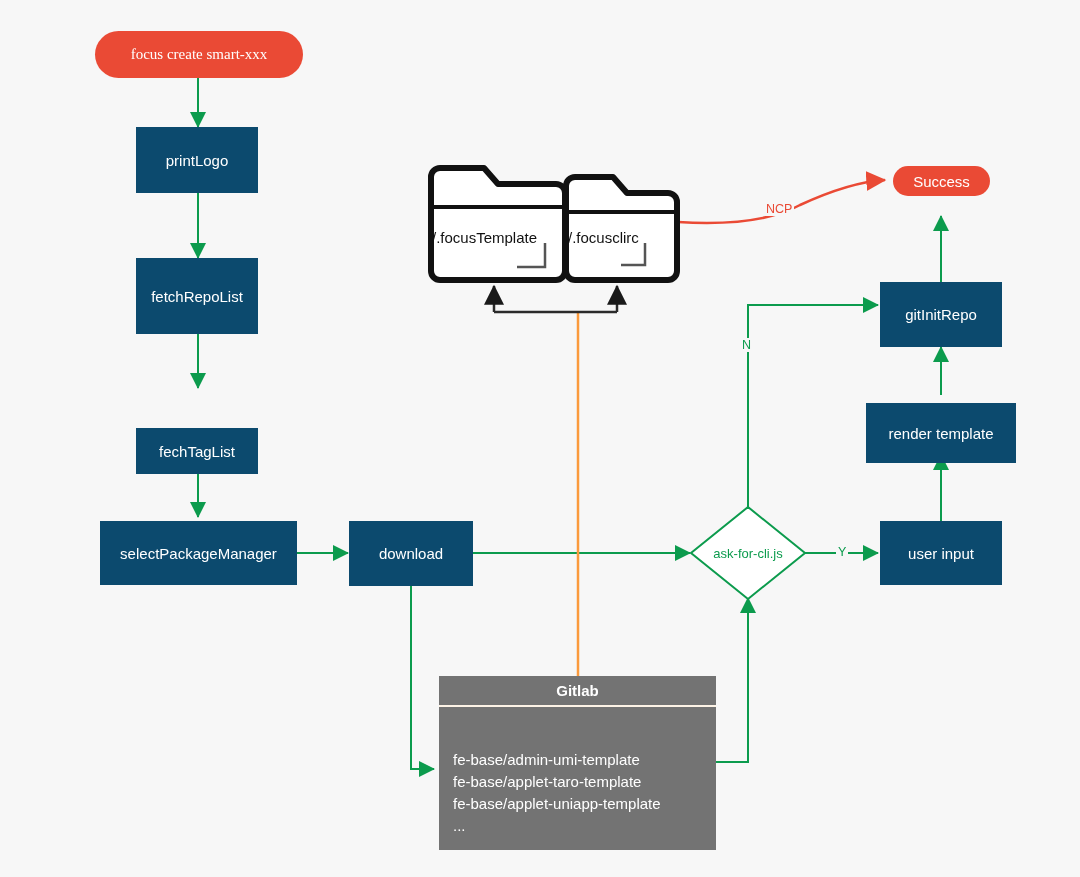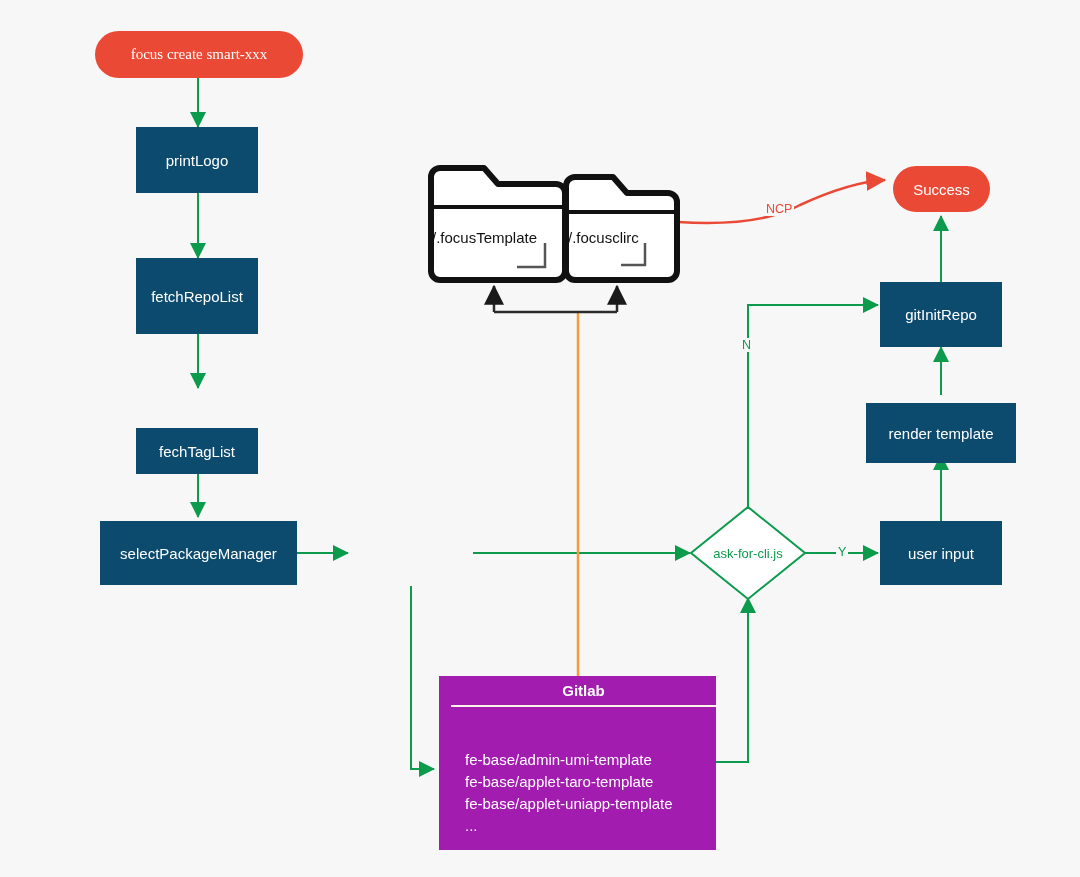--- a/index.html
+++ b/index.html
@@ -14,21 +14,21 @@
   .node{position:absolute;display:flex;align-items:center;justify-content:center;
         box-sizing:border-box;text-align:center;color:#ffffff;}
   .proc{background:#0c4a6e;font-size:15px;}
   .pill{background:#ea4a35;border-radius:24px;font-size:15px;}
   .diamond-label{position:absolute;display:flex;align-items:center;justify-content:center;
         color:#0c9b4d;font-size:13px;}
   .edge-label{position:absolute;color:#0c9b4d;font-size:12.5px;background:#f7f7f7;
         padding:0 2px;line-height:14px;}
   .edge-label.red{color:#ea4a35;}
   .folder-label{position:absolute;color:#111;font-size:15px;white-space:nowrap;}
-  .gitlab{position:absolute;background:#a21caf;box-sizing:border-box;padding-left:12px;}
+  .gitlab{position:absolute;background:#737373;box-sizing:border-box;}
   .gitlab-head{height:29px;display:flex;align-items:center;justify-content:center;
         color:#ffffff;font-size:15px;font-weight:bold;border-bottom:2px solid #fdf3e6;}
   .gitlab-body{padding:42px 0 0 14px;color:#ffffff;font-size:15px;line-height:22px;}
 </style>
 </head>
 <body>
 
 <div id="stage">
 
   <svg class="layer" viewBox="0 0 1080 877">
@@ -125,30 +125,31 @@
   <div class="node pill" style="left:95px;top:31px;width:208px;height:47px;font-family:Liberation Serif, serif;">focus create smart-xxx</div>
 
   <div class="node proc" style="left:136px;top:127px;width:122px;height:66px;">printLogo</div>
 
   <div class="node proc" style="left:136px;top:258px;width:122px;height:76px;">fetchRepoList</div>
 
   <div class="node proc" style="left:136px;top:388px;width:122px;height:46px;margin-top:40px;">fechTagList</div>
 
   <div class="node proc" style="left:100px;top:521px;width:197px;height:64px;">selectPackageManager</div>
 
+  <div class="node proc" style="left:349px;top:521px;width:124px;height:65px;">download</div>
 
   <div class="diamond-label" style="left:691px;top:540px;width:114px;height:26px;">ask-for-cli.js</div>
 
   <div class="node proc" style="left:880px;top:521px;width:122px;height:64px;">user input</div>
 
   <div class="node proc" style="left:866px;top:403px;width:150px;height:60px;">render template</div>
 
   <div class="node proc" style="left:880px;top:282px;width:122px;height:65px;">gitInitRepo</div>
 
-  <div class="node pill" style="left:893px;top:166px;width:97px;height:46px;">Success</div>
+  <div class="node pill" style="left:893px;top:166px;width:97px;height:30px;">Success</div>
 
   <div class="folder-label" style="left:432px;top:229px;">/.focusTemplate</div>
   <div class="folder-label" style="left:568px;top:229px;">/.focusclirc</div>
 
   <div class="gitlab" style="left:439px;top:676px;width:277px;height:174px;">
     <div class="gitlab-head">Gitlab</div>
     <div class="gitlab-body">
       <div>fe-base/admin-umi-template</div>
       <div>fe-base/applet-taro-template</div>
       <div>fe-base/applet-uniapp-template</div>

